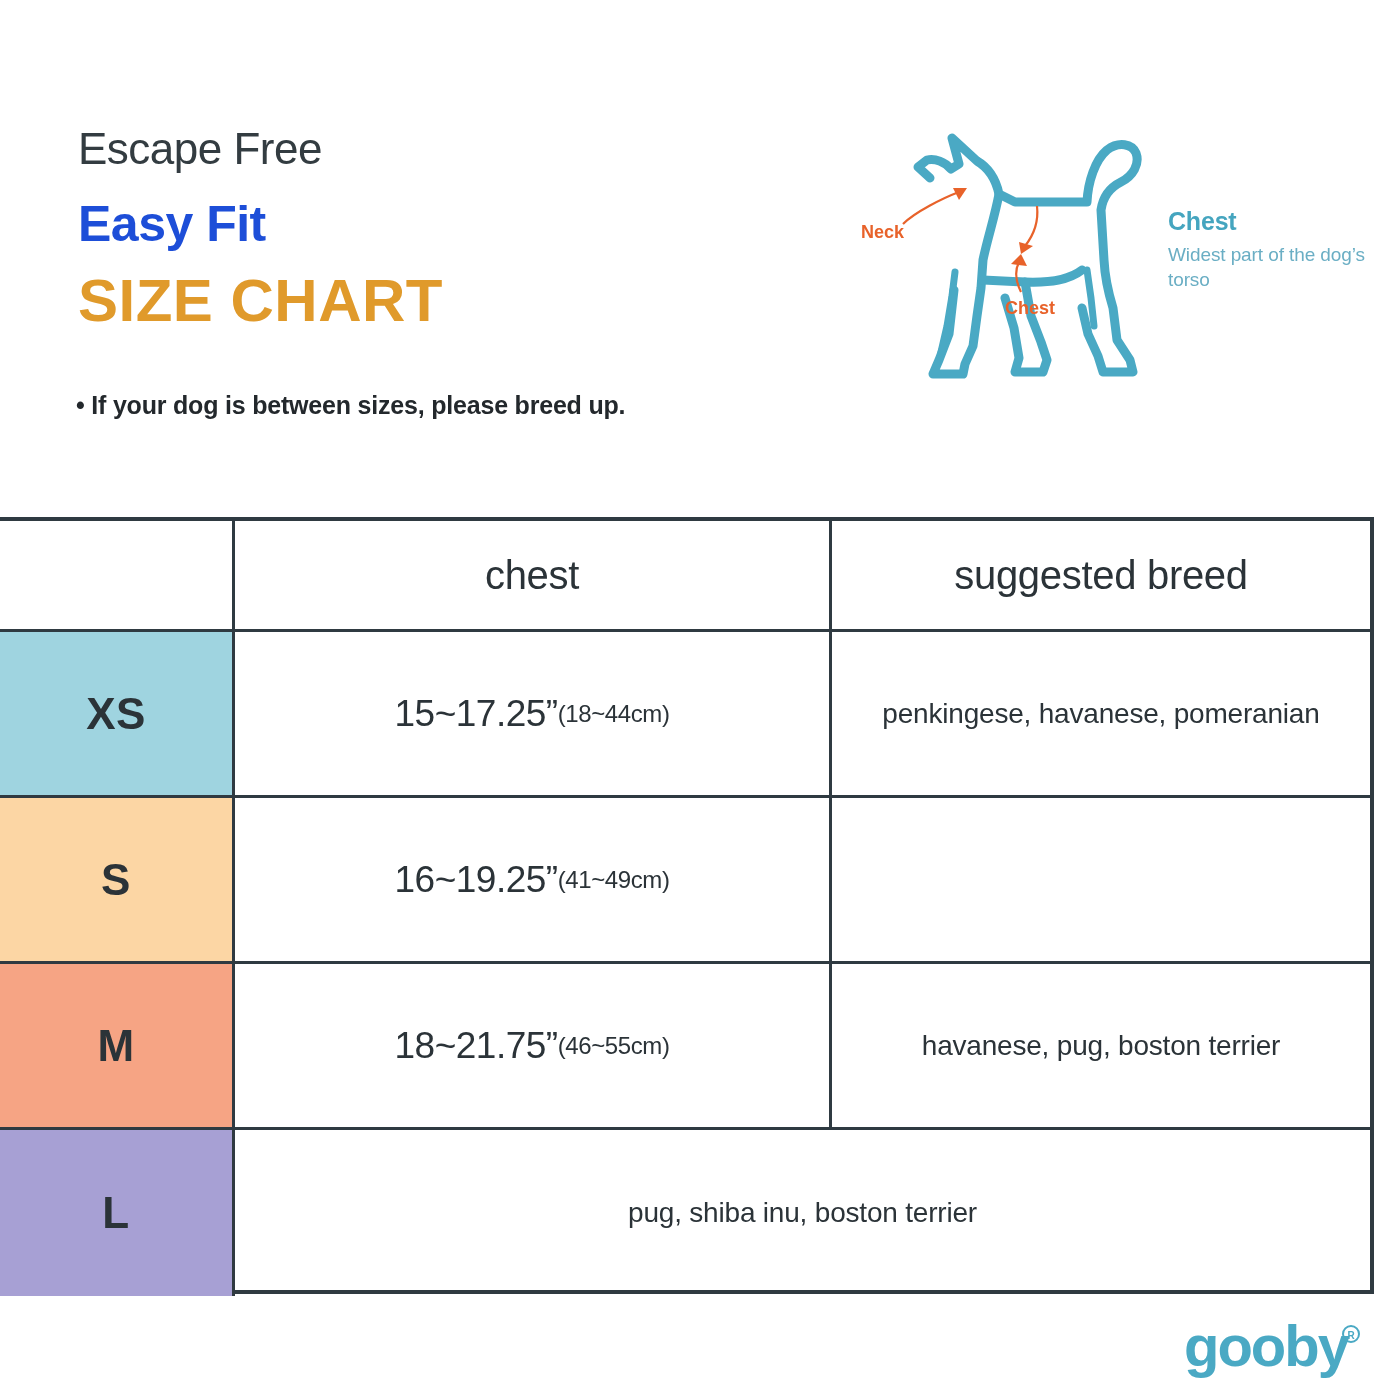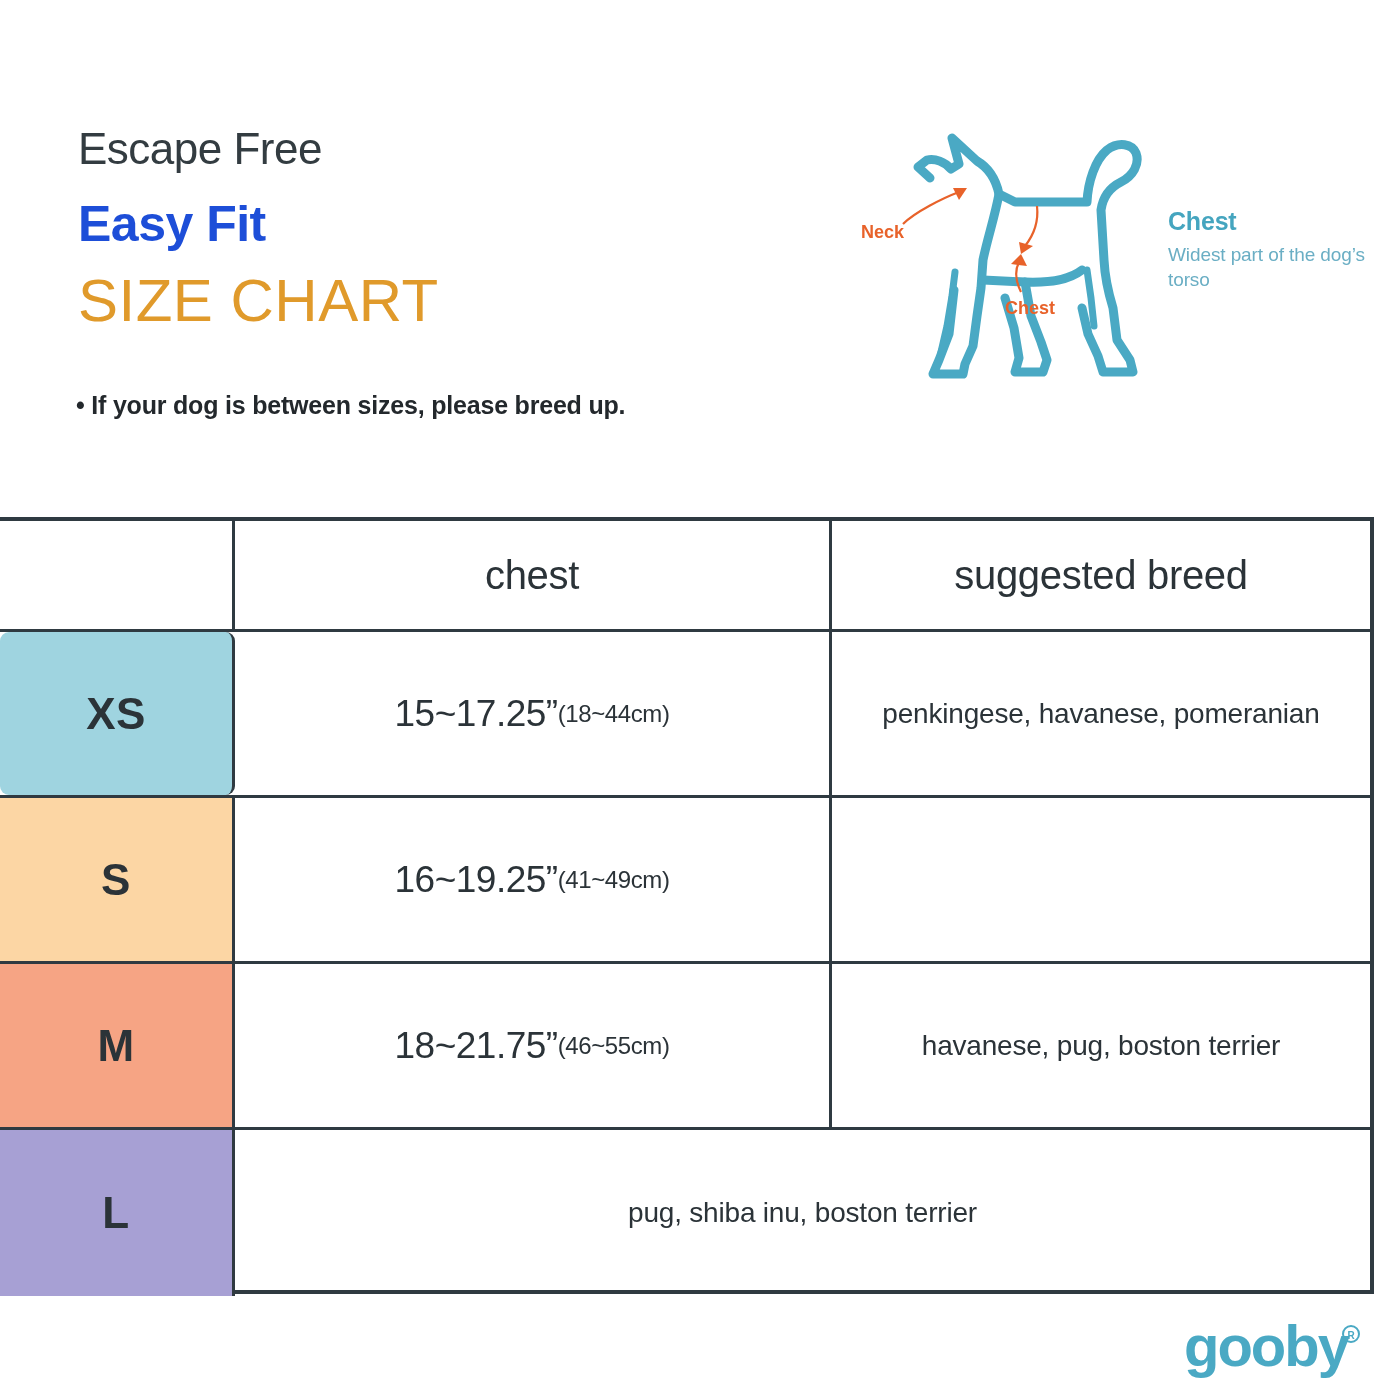--- a/index.html
+++ b/index.html
@@ -32,21 +32,21 @@
   .t-line2 {
     font-size: 50px;
     font-weight: 700;
     color: #1d4ed8;
     letter-spacing: -0.5px;
     line-height: 76px;
     white-space: nowrap;
   }
   .t-line3 {
     font-size: 60px;
-    font-weight: 400;
+    font-weight: 700;
     color: #e09a2b;
     letter-spacing: 0.5px;
     line-height: 70px;
     margin-top: 4px;
     white-space: nowrap;
   }
   .subtitle {
     position: absolute;
     left: 76px;
     top: 391px;
@@ -275,21 +275,21 @@
       </div>
       <div class="c-chest">
         <span class="head-label">chest</span>
       </div>
       <div class="c-breed">
         <span class="head-label">suggested breed</span>
       </div>
     </div>
 
     <div class="row data">
-      <div class="c-size" style="background: rgb(159, 212, 224); border-radius: 9px;">
+      <div class="c-size" style="background: rgb(159, 212, 224);">
         <span class="size-label">XS</span>
       </div>
       <div class="c-chest">
         <span class="chest-main">15~17.25”</span>
           <span class="chest-metric">(18~44cm)</span>
       </div>
       <div class="c-breed">
         <span class="breed-text">penkingese,  havanese, pomeranian</span>
       </div>
     </div>

